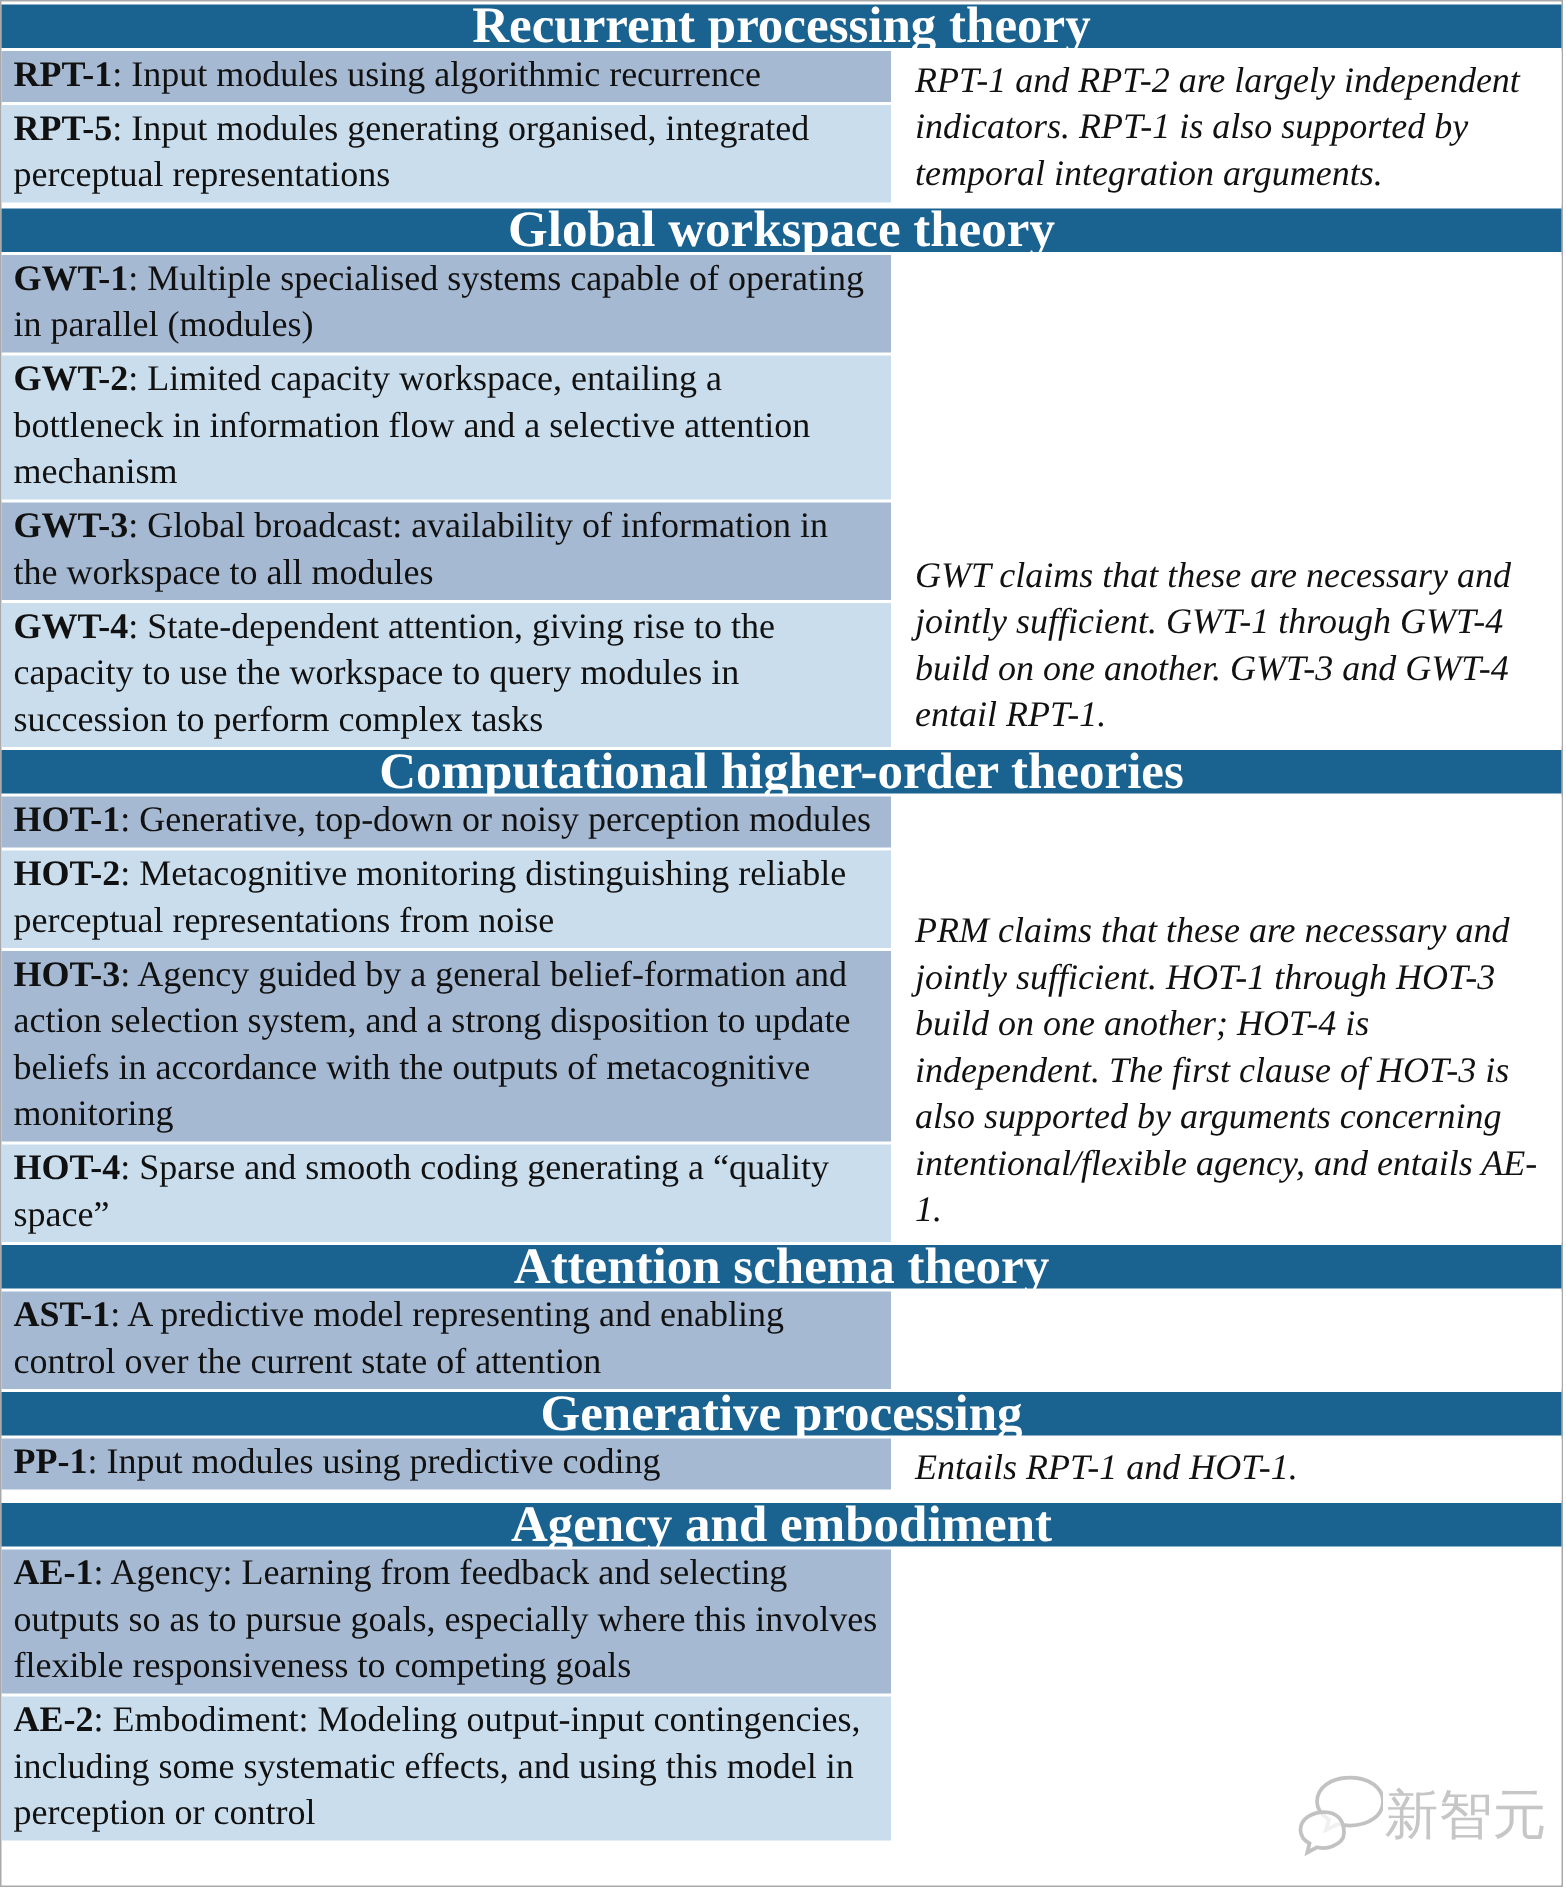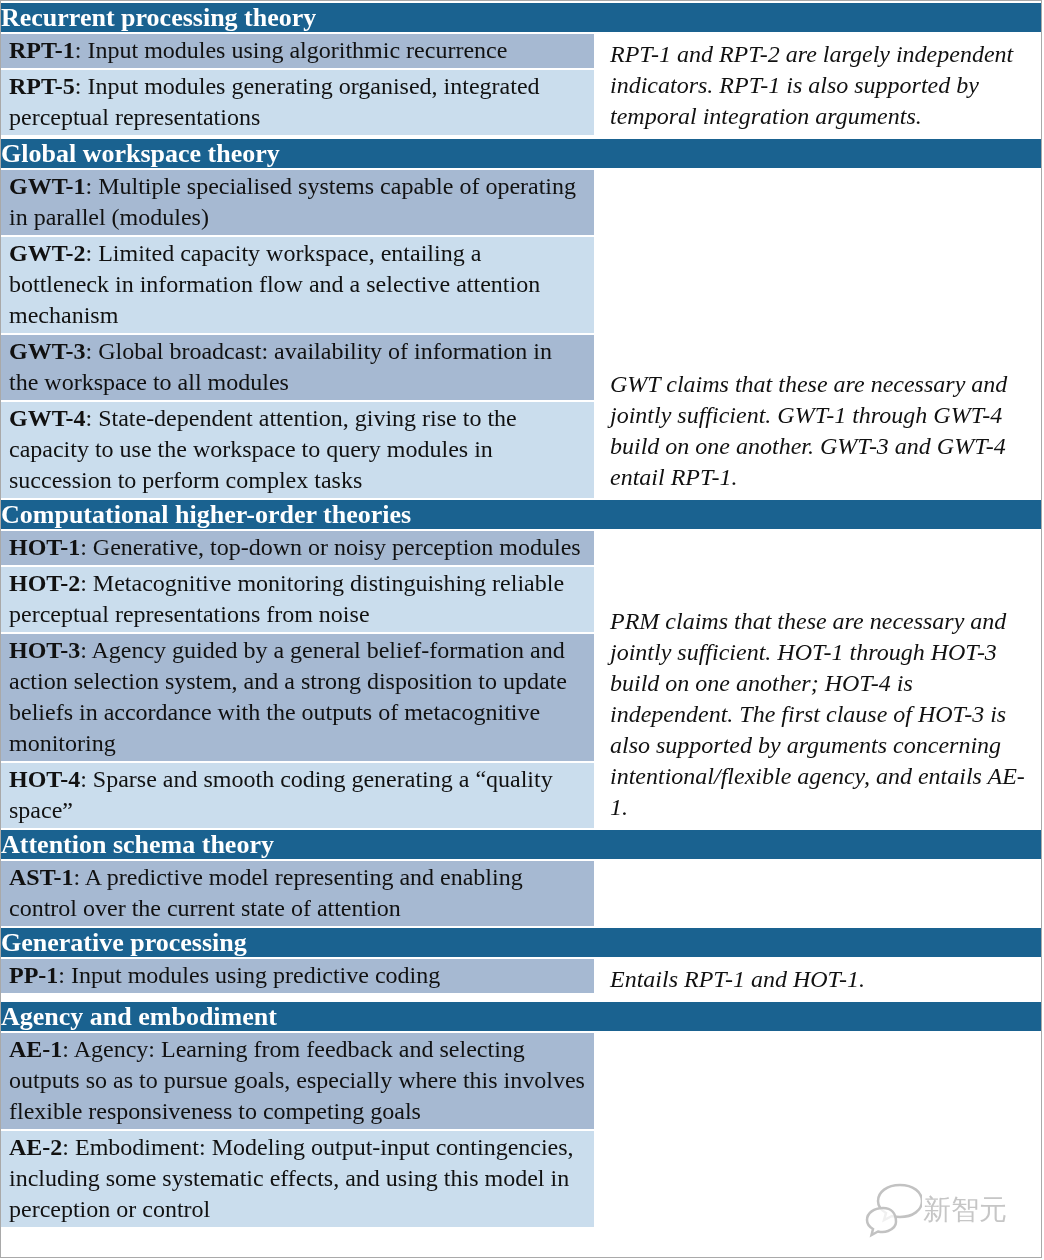--- a/index.html
+++ b/index.html
@@ -9,22 +9,22 @@
     position:relative;
   }
   .table-wrap{
     position:absolute;left:0;top:0;width:1042px;height:1258px;
     border:1px solid #a9a9a9;box-sizing:border-box;background:#ffffff;
     padding-top:2px;
   }
   .sec-header{
     background:var(--header-bg,#1a6290);
     color:var(--header-text,#fff);
-    font-weight:bold;font-size:26px;line-height:29px;height:29px;
-    text-align:left;margin-bottom:2px;
+    font-weight:bold;font-size:34px;line-height:29px;height:29px;
+    text-align:center;margin-bottom:2px;
   }
   .sec-body{display:flex;margin-bottom:2px;}
   .left-rows{width:593px;display:flex;flex-direction:column;gap:2px;flex:none;}
   .ind-row{
     font-size:24px;line-height:31px;
     padding:1px 8px 2px 8px;
   }
   .ind-row.dark{background:var(--row-dark,#a6b9d2);}
   .ind-row.light{background:var(--row-light,#cadded);}
   .ind-id{font-weight:bold;}
@@ -32,21 +32,21 @@
   .note-cell.valign-middle{align-items:flex-end;}
   .note-cell.valign-top{align-items:flex-start;}
   .note-text{
     font-style:italic;font-size:24px;line-height:31px;
     padding:5px 4px 5px 13px;
   }
   .watermark{
     position:absolute;left:862px;top:1182px;
     display:flex;align-items:center;
     color:var(--watermark,#c6c6c6);
-    font-size:28px;line-height:40px;
+    font-size:36px;line-height:40px;
     text-shadow:0 0 2px #ffffff, 0 0 4px #ffffff;
     pointer-events:none;
     text-align:right;
   }
   .watermark svg{display:block;margin-right:1px;}
 </style>
 </head>
 <body style="--header-bg: #1a6290; --header-text: #ffffff; --row-dark: #a6b9d2; --row-light: #cadded; --note-bg: #ffffff; --text: #111111; --watermark: #c6c6c6;">
 
 <div class="table-wrap">

